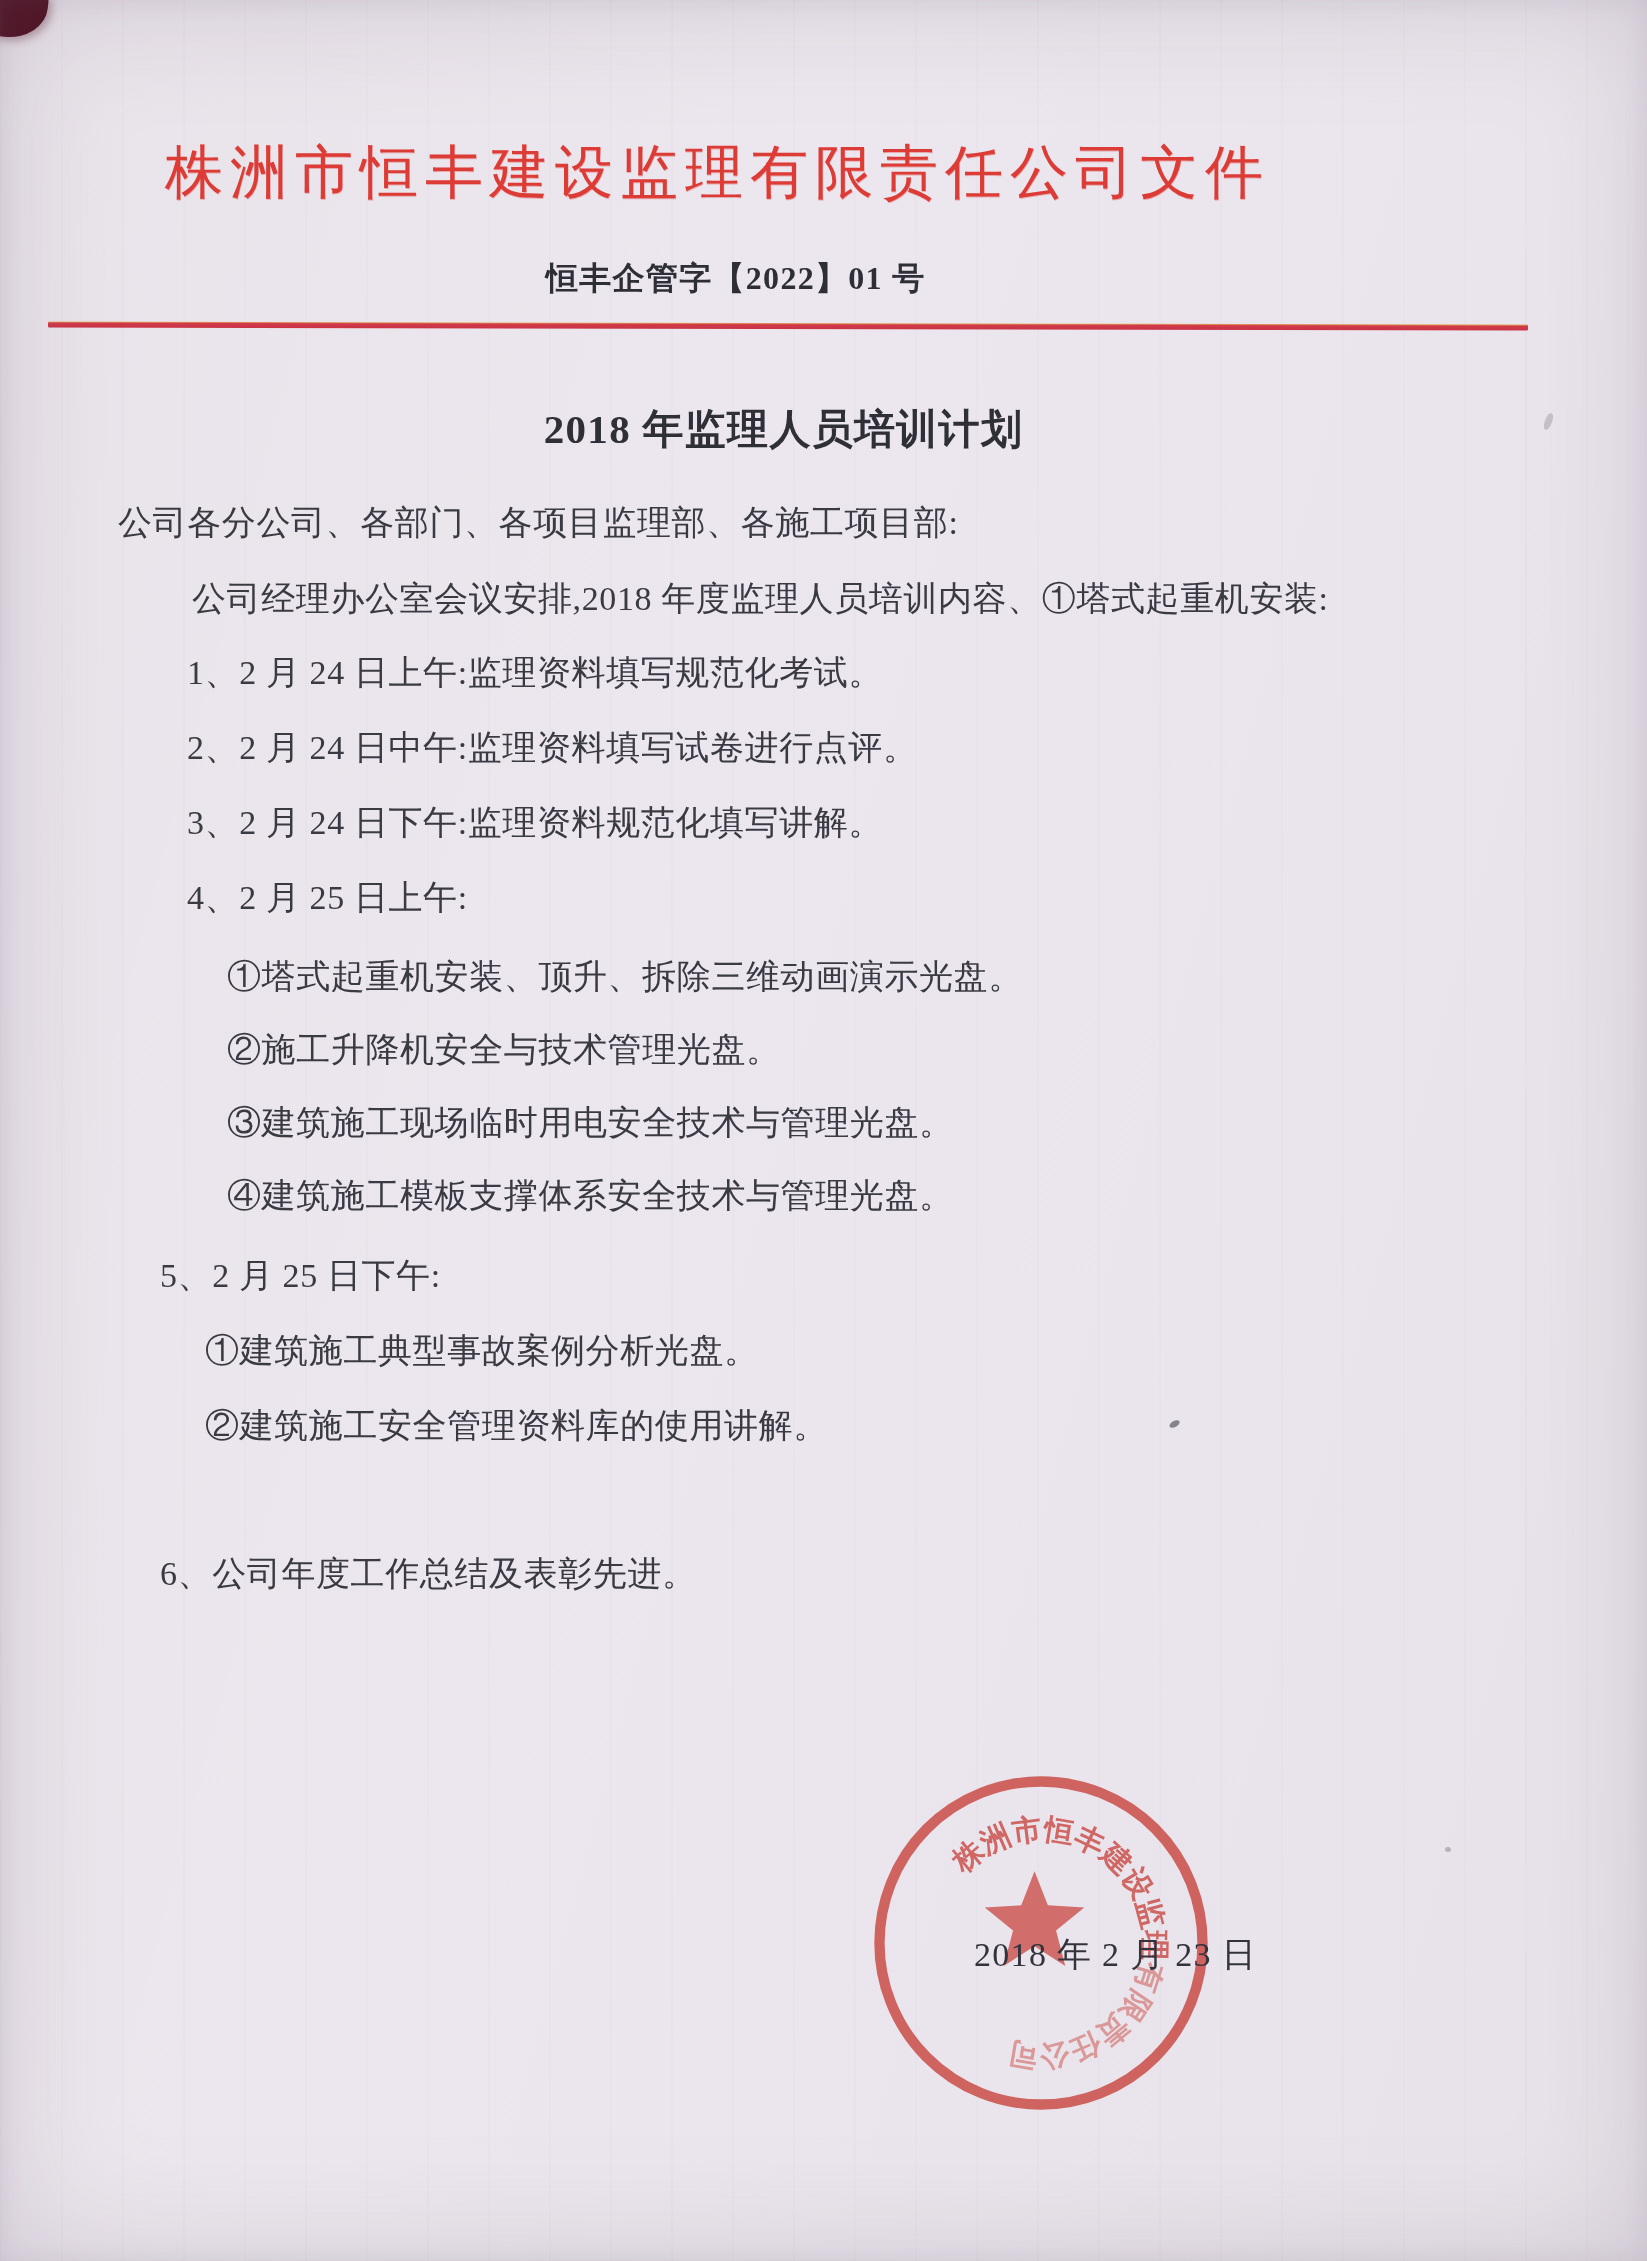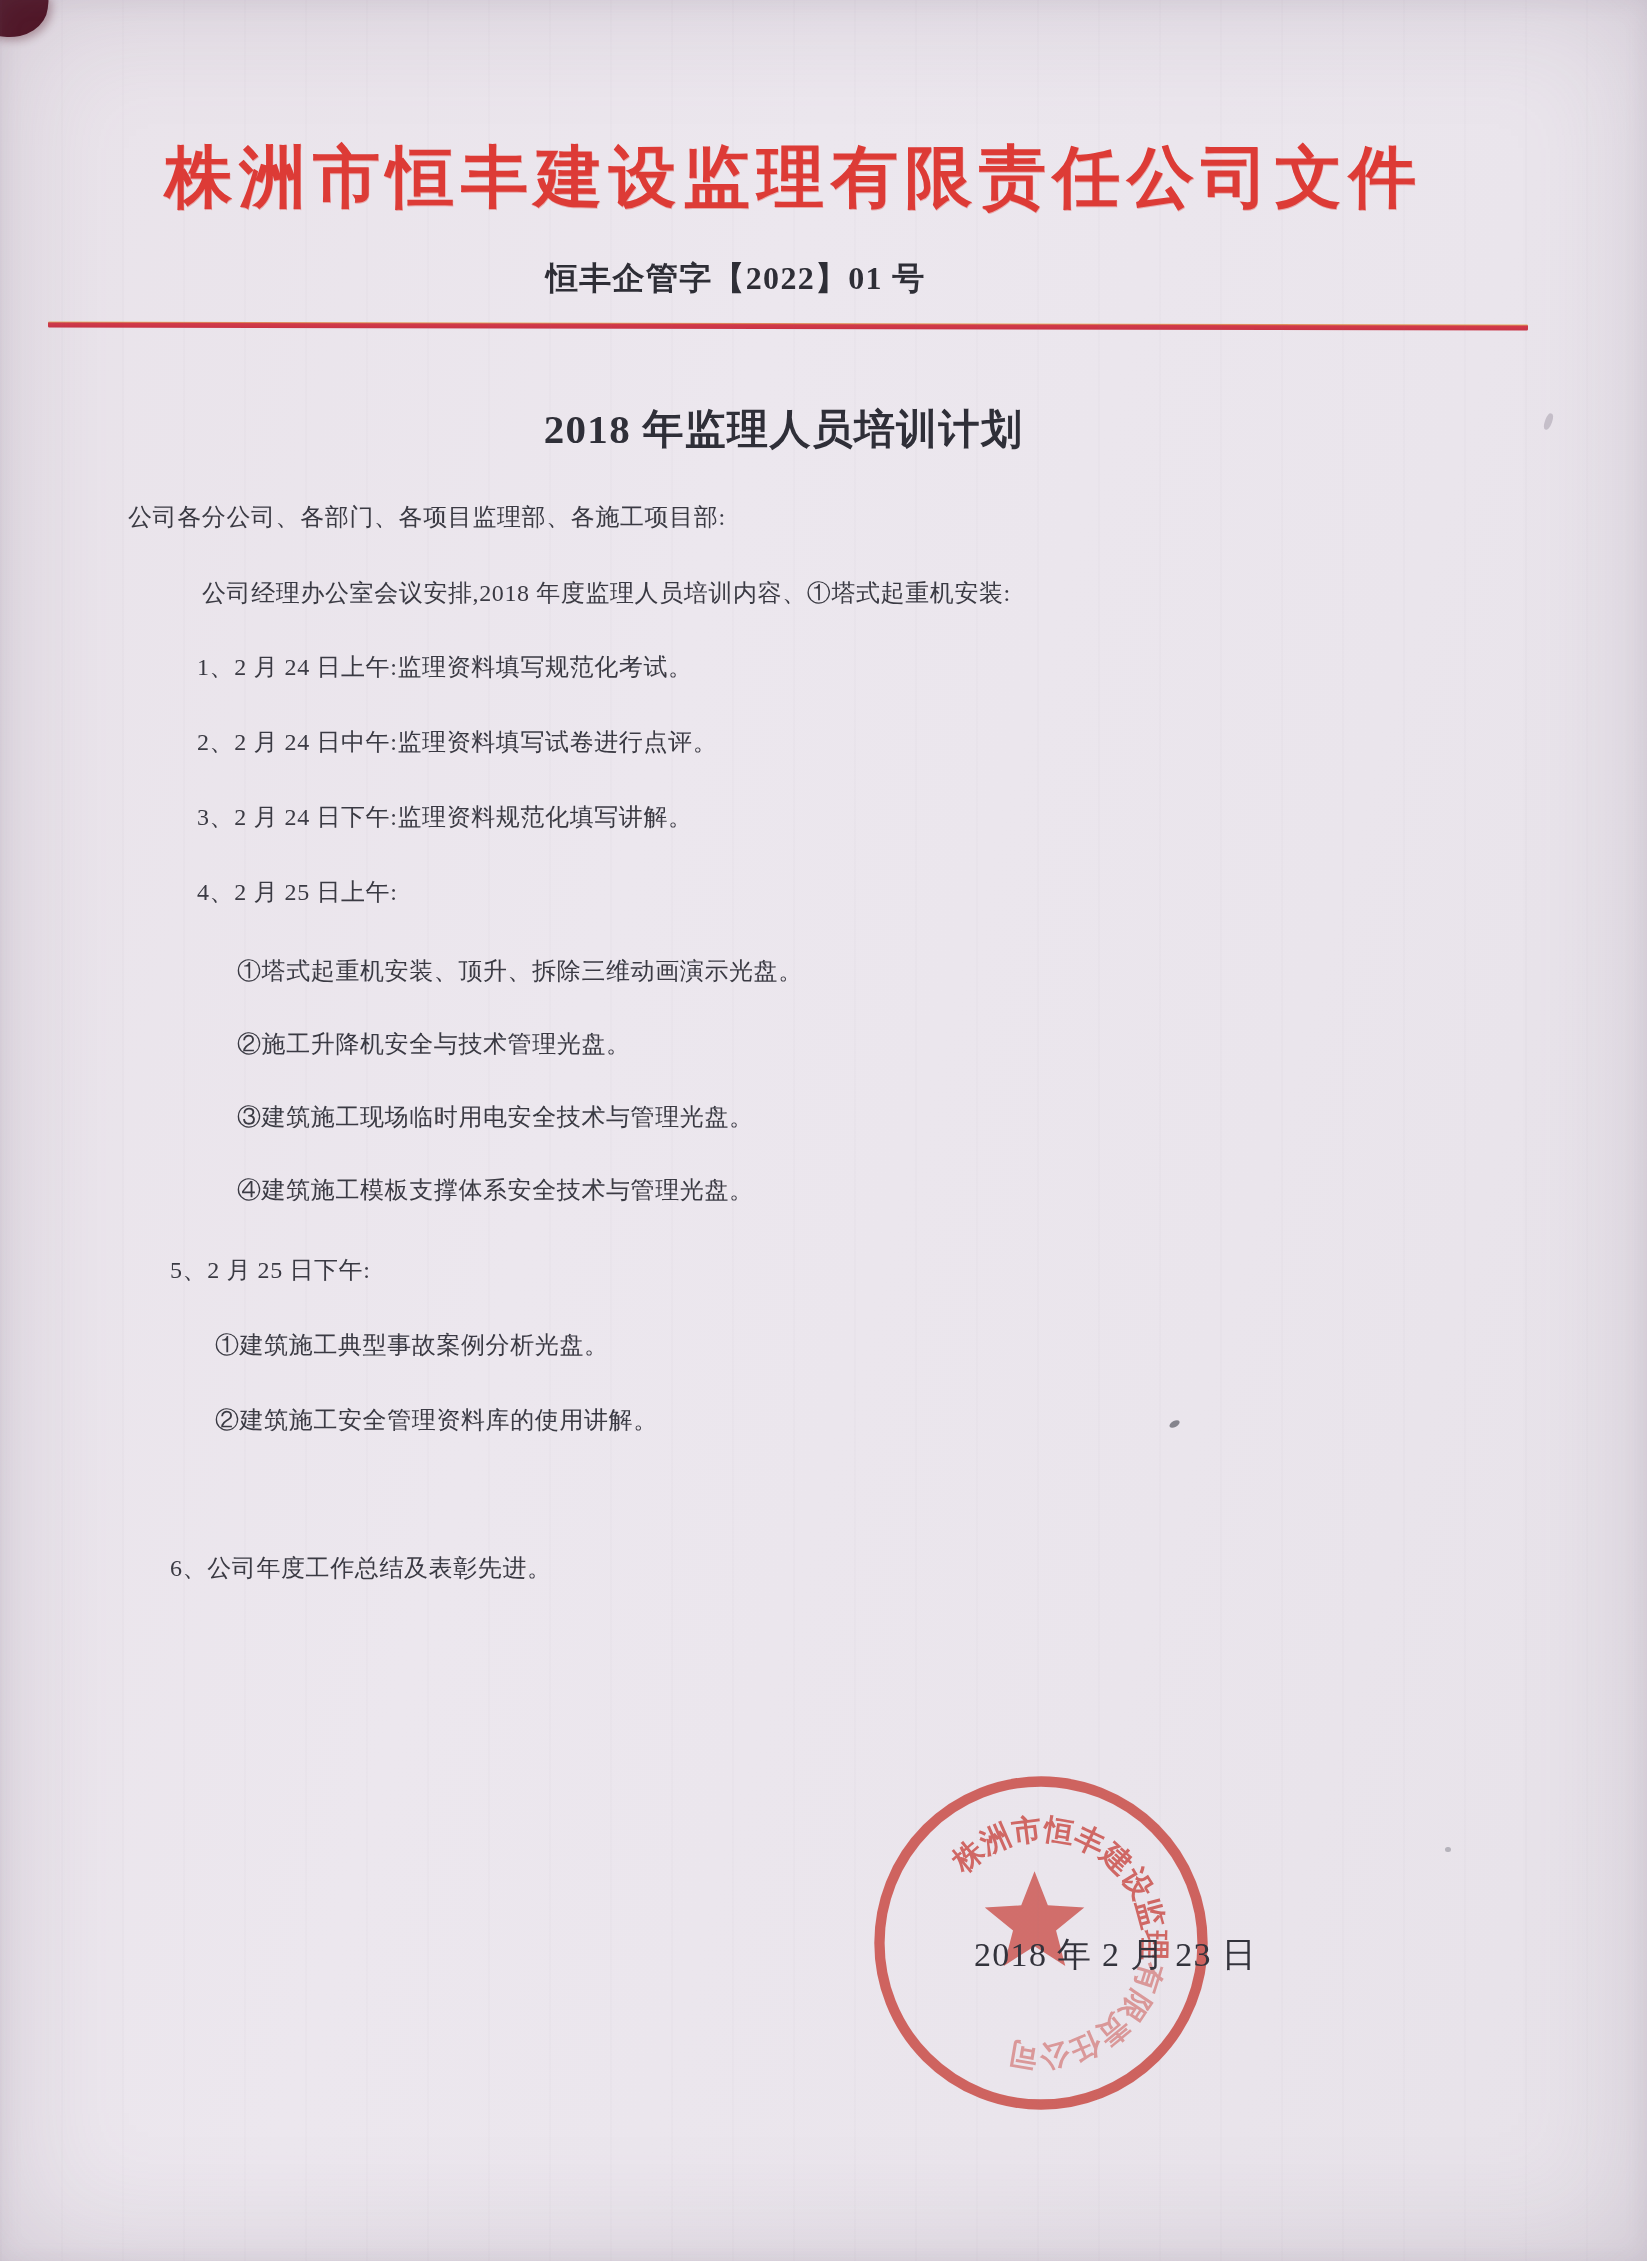--- a/index.html
+++ b/index.html
@@ -25,21 +25,21 @@
     position:absolute;left:-11.6px;top:-10.3px;width:59px;height:48px;
     background:#4c0e1e;border-radius:0 18% 68% 22%;transform:rotate(6deg);
     box-shadow:3.9px 3.2px 9px rgba(76,14,30,.35);
   }
   .speck-a{position:absolute;left:1169px;top:1421px;width:11px;height:5.8px;background:#63636d;border-radius:50%;transform:rotate(-28deg);opacity:.75;}
   .speck-b{position:absolute;left:1445px;top:1847px;width:5.8px;height:5.2px;background:#8b8b94;border-radius:50%;opacity:.55;}
   .speck-c{position:absolute;left:1545px;top:413px;width:6.5px;height:17px;background:#9b93a1;border-radius:45%;transform:rotate(20deg);opacity:.45;}
 
   .header-title{
     position:absolute;left:165px;top:141px;width:1331px;
-    font-size:67px;font-weight:700;letter-spacing:7px;line-height:1.1;
+    font-size:58px;font-weight:400;letter-spacing:7px;line-height:1.1;
     color:#dd3b36;white-space:nowrap;
     text-shadow:0.6px 0.6px 0 rgba(221,59,54,.35);
   }
   .doc-number{
     position:absolute;left:546px;top:257px;
     font-size:32px;font-weight:700;letter-spacing:1.3px;white-space:nowrap;
     color:#2e2e36;
   }
   .red-rule{
     position:absolute;left:48px;top:323px;width:1480px;height:5.8px;
@@ -48,22 +48,22 @@
     border-radius:1.3px;
   }
   .doc-title{
     position:absolute;left:0;right:0;top:402px;margin:0;
     text-align:center;transform:translateX(-40px);
     font-size:41px;font-weight:700;letter-spacing:1.3px;white-space:nowrap;
     color:#2f2f38;
   }
   .bodyline{
     position:absolute;
-    font-size:24px;line-height:1.12;white-space:nowrap;
-    color:#3a3a43;letter-spacing:0.6px;margin-left:10px;
+    font-size:34px;line-height:1.12;white-space:nowrap;
+    color:#3a3a43;letter-spacing:0.6px;
   }
   .salutation{left:118px;top:504px;}
   .intro{left:192px;top:580px;}
   .li-1{left:187px;top:654px;}
   .li-2{left:187px;top:729px;}
   .li-3{left:187px;top:804px;}
   .li-4{left:187px;top:879px;}
   .li-4a{left:227px;top:958px;}
   .li-4b{left:227px;top:1031px;}
   .li-4c{left:227px;top:1104px;}

